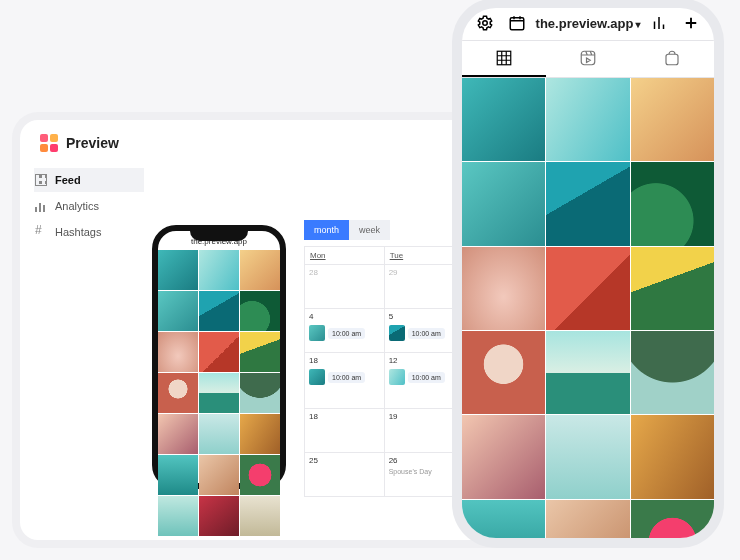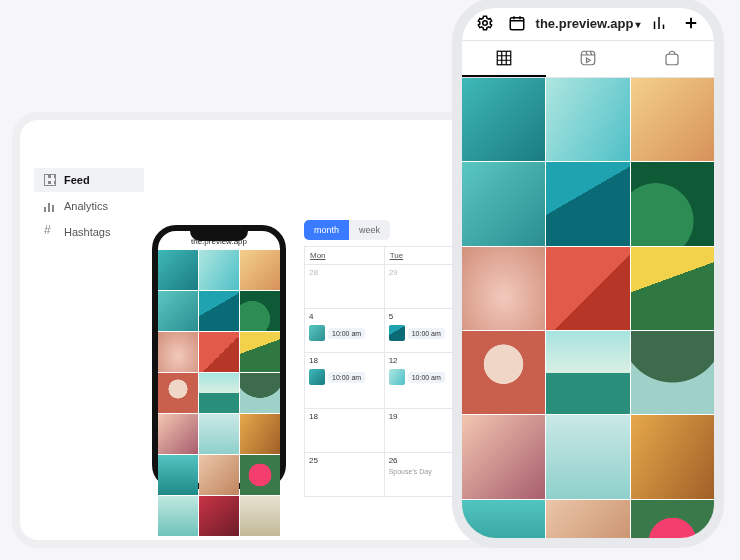--- a/index.html
+++ b/index.html
@@ -33,21 +33,21 @@
   .logo .b{ right:0; top:0; background:#ffb14a; }
   .logo .c{ left:0; bottom:0; background:#ff8b3d; }
   .logo .d{ right:0; bottom:0; background:#ff3d6e; }
 
   .sidebar {
     position: absolute; left: 14px; top: 48px; width: 110px;
     font-size: 11px;
   }
   .side-item {
     display: flex; align-items: center; gap: 8px;
-    padding: 6px 10px; border-radius: 0;
+    padding: 6px 1px; border-radius: 0;
     color: #555;
     margin-bottom: 2px;
   }
   .side-item.active { background:#f1f2f5; color:#111; font-weight:600; }
   .sicon { width:12px; height:12px; display:inline-block; }
   .grid4{ background:
     conic-gradient(#888 0 25%, transparent 0 100%) 0 0/6px 6px,
     conic-gradient(#888 0 25%, transparent 0 100%) 6px 6px/6px 6px;
     border:1px solid #888; }
   .cal{ border:1.5px solid #888; border-top:3px solid #888; border-radius:2px; }
@@ -76,21 +76,21 @@
   .mini-title{ text-align:center; font-size:8px; padding:6px 0 4px; font-weight:500;}
   .mini-grid{ display:grid; grid-template-columns:repeat(3,1fr); gap:1px; }
   .mini-grid div{ aspect-ratio:1; }
 
   
   .calendar{
     position:absolute; left:284px; top:100px;
     width:240px;
   }
   .cal-toggle{
-    display:inline-flex; background:#eef0f4; border-radius:5px;
+    display:inline-flex; background:#eef0f4; border-radius:0;
     font-size:9px; overflow:hidden; margin-bottom:6px;
   }
   .cal-toggle span{ padding:5px 10px; color:#666; }
   .cal-toggle span.on{ background:#3a7bff; color:#fff; }
   .cal-month{
     position:absolute; right:-30px; top:4px;
     font-size:16px; font-weight:600;
     overflow: hidden;
     white-space: nowrap;
   }
@@ -176,20 +176,29 @@
   .t17{background:linear-gradient(135deg,#eac6a8,#c0845e);}
   .t18{background:radial-gradient(circle,#f43e6d 0 40%,#3a7a4a 41%);}
   .t19{background:linear-gradient(#bfe8e0,#6fc3bb);}
   .t20{background:linear-gradient(140deg,#c83446,#6e1c28);}
   .t21{background:linear-gradient(#e8e2d0,#c2b998);}
 </style>
 </head>
 <body>
 
 <div class="desktop">
+  <div class="d-header">
+    <span class="logo">
+      <span class="a"></span>
+        <span class="b"></span>
+        <span class="c"></span>
+        <span class="d"></span>
+    </span>
+    <span>Preview</span>
+  </div>
 
   <div class="sidebar">
     <div class="side-item active">
       <span class="sicon grid4"></span>
       <span>Feed</span>
     </div>
     <div class="side-item">
       <span class="sicon bars">
           <i></i>
           <i></i>

